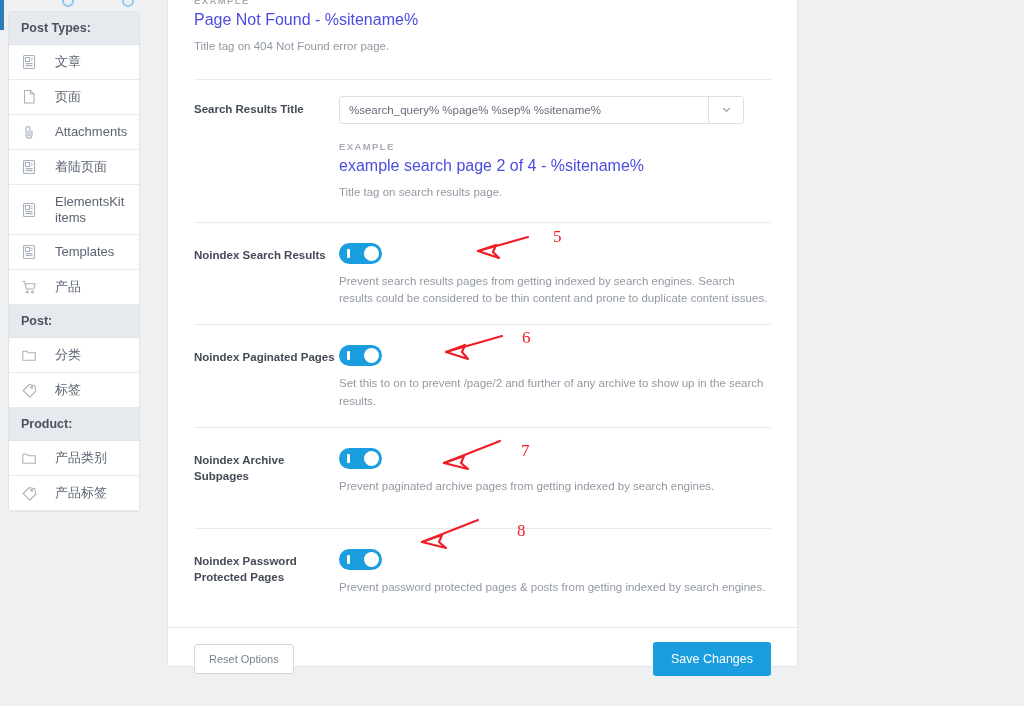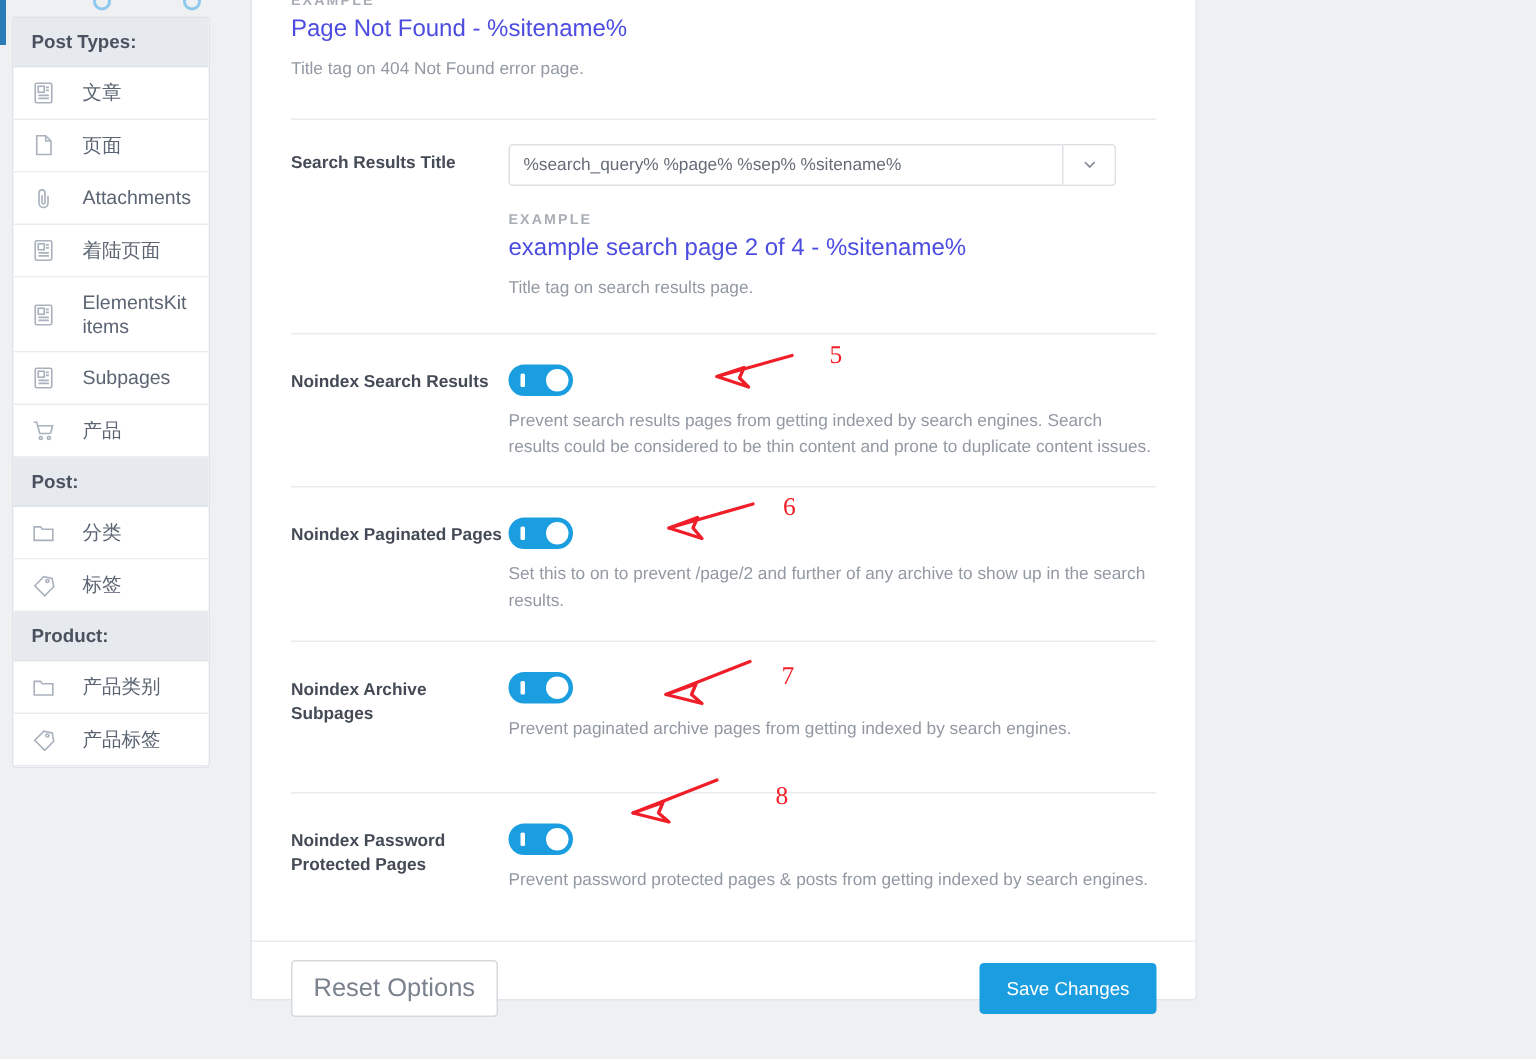--- a/index.html
+++ b/index.html
@@ -134,21 +134,21 @@
   
   .card-footer {
     position: relative;
     border-top: 1px solid #e9ecef;
     padding: 14px 26px;
     display: flex; align-items: center; justify-content: space-between;
     height: 63px;
   }
   .btn-reset {
     border: 1px solid #d5d9de; background: #fff; color: #7a828e;
-    font-size: 17px; padding: 8px 14px; border-radius: 3px; cursor: pointer;
+    font-size: 11px; padding: 8px 14px; border-radius: 3px; cursor: pointer;
     font-family: "Liberation Sans", sans-serif;
   }
   .btn-save {
     border: 0; background: #1a9ee0; color: #fff;
     font-size: 12.5px; padding: 10px 18px; border-radius: 3px; cursor: pointer;
     font-family: "Liberation Sans", sans-serif;
   }
 
   
   .anno { position: absolute; pointer-events: none; }
@@ -238,21 +238,21 @@
       <span class="sb-ico">
         <svg viewBox="0 0 16 16" fill="none" stroke="currentColor" stroke-width="1.1">
             <rect x="2.5" y="1.5" width="11" height="13" rx="1"></rect>
             <rect x="4.5" y="3.5" width="4" height="4"></rect>
             <line x1="9.6" y1="4.2" x2="11.6" y2="4.2"></line>
             <line x1="9.6" y1="6.2" x2="11.6" y2="6.2"></line>
             <line x1="4.6" y1="9.6" x2="11.6" y2="9.6"></line>
             <line x1="4.6" y1="11.6" x2="11.6" y2="11.6"></line>
           </svg>
       </span>
-      <span class="sb-label">Subpages</span>
+      <span class="sb-label">Templates</span>
     </div>
 
     <div class="sb-item">
       <span class="sb-ico">
         <svg viewBox="0 0 16 16" fill="none" stroke="currentColor" stroke-width="1.1">
             <path d="M1.5 2.5h2l2 7.5h7"></path>
             <path d="M4.2 4.8h9.8l-1.3 5.2"></path>
             <circle cx="6.2" cy="13" r="1"></circle>
             <circle cx="11.6" cy="13" r="1"></circle>
           </svg>

